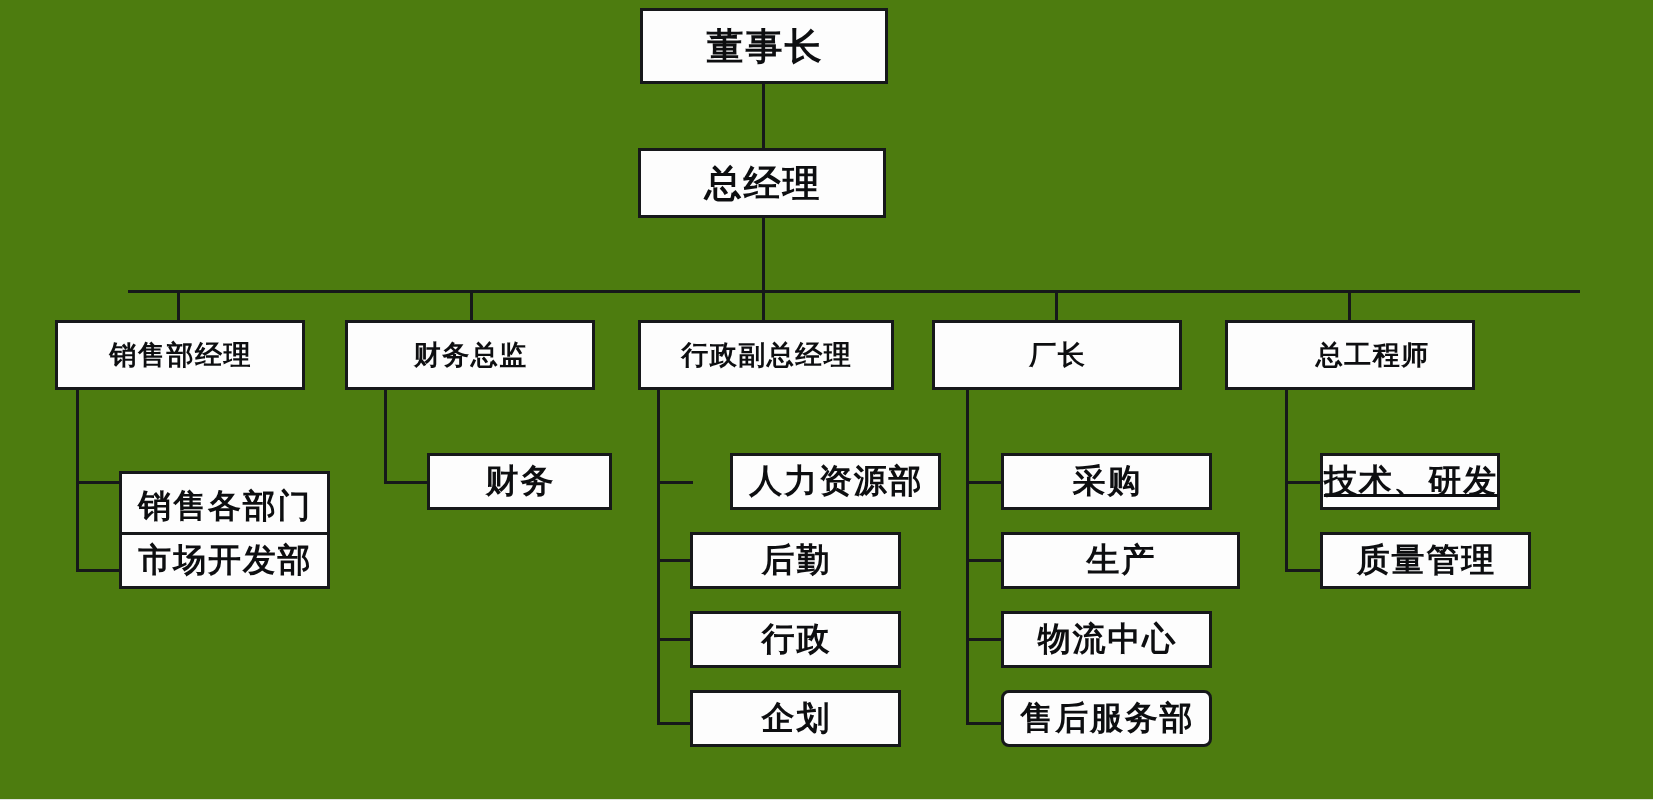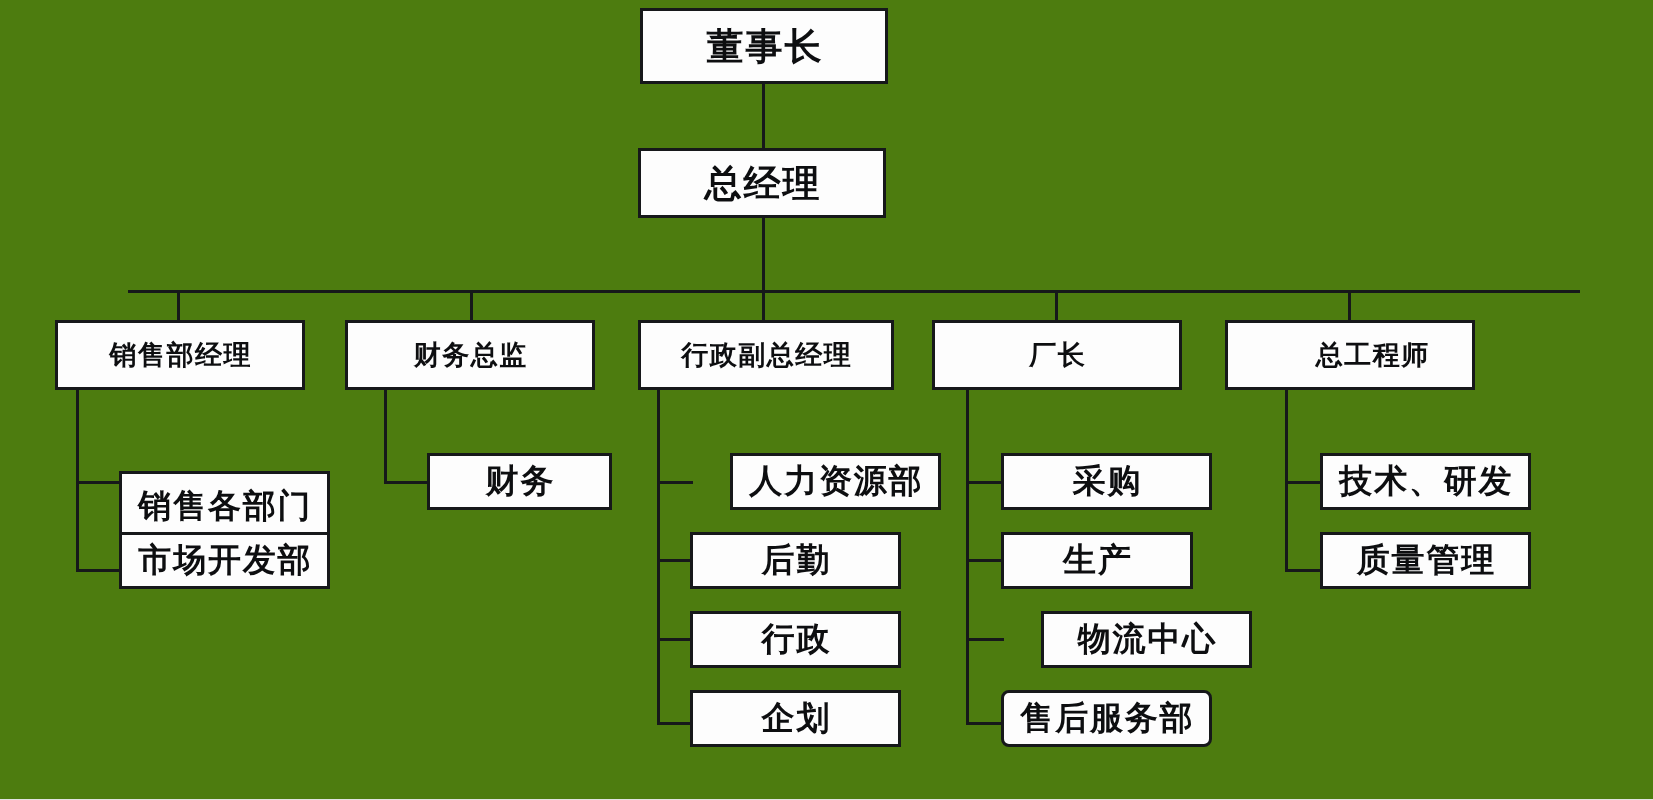--- a/index.html
+++ b/index.html
@@ -138,35 +138,35 @@
 
   <div class="ln v" style="left:966px; top:390px; height:335px;"></div>
   <div class="ln h" style="left:966px; top:481px; width:38px;"></div>
   <div class="ln h" style="left:966px; top:559px; width:38px;"></div>
   <div class="ln h" style="left:966px; top:638px; width:38px;"></div>
   <div class="ln h" style="left:966px; top:722px; width:38px;"></div>
 
   <div class="node lvl3" style="left:1001px; top:453px; width:211px; height:57px;">
     <span class="lbl">采购</span>
   </div>
-  <div class="node lvl3" style="left:1001px; top:532px; width:192px; height:57px;">
+  <div class="node lvl3" style="left:1001px; top:532px; width:239px; height:57px;">
     <span class="lbl">生产</span>
   </div>
-  <div class="node lvl3" style="left:1001px; top:611px; width:211px; height:57px;margin-left:40px;">
+  <div class="node lvl3" style="left:1001px; top:611px; width:211px; height:57px;">
     <span class="lbl">物流中心</span>
   </div>
   <div class="node lvl3" style="left:1001px; top:690px; width:211px; height:57px;border-radius:8px;">
     <span class="lbl">售后服务部</span>
   </div>
 
   <div class="ln v" style="left:1285px; top:390px; height:182px;"></div>
   <div class="ln h" style="left:1285px; top:481px; width:38px;"></div>
   <div class="ln h" style="left:1285px; top:569px; width:38px;"></div>
 
-  <div class="node lvl3" style="left:1320px; top:453px; width:211px; height:57px;">
+  <div class="node lvl3" style="left:1320px; top:453px; width:180px; height:57px;text-decoration:underline;">
     <span class="lbl">技术、研发</span>
   </div>
   <div class="node lvl3" style="left:1320px; top:532px; width:211px; height:57px;">
     <span class="lbl">质量管理</span>
   </div>
 
   <div class="bottom-rule"></div>
 </div>
 
 </body></html>

